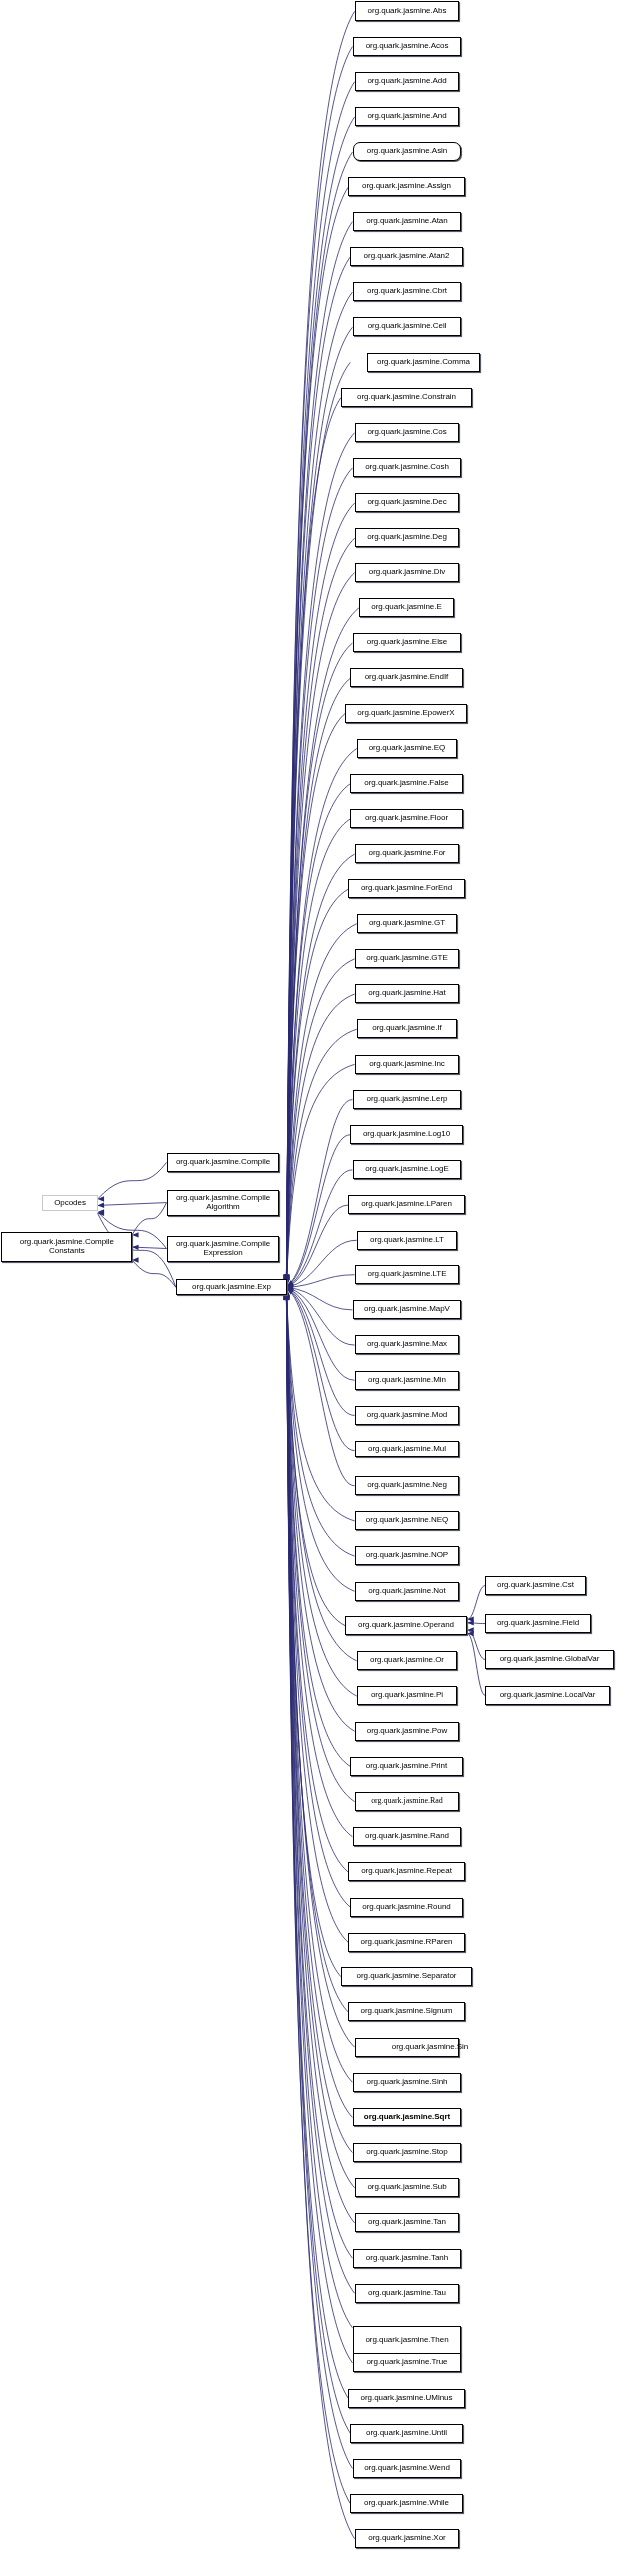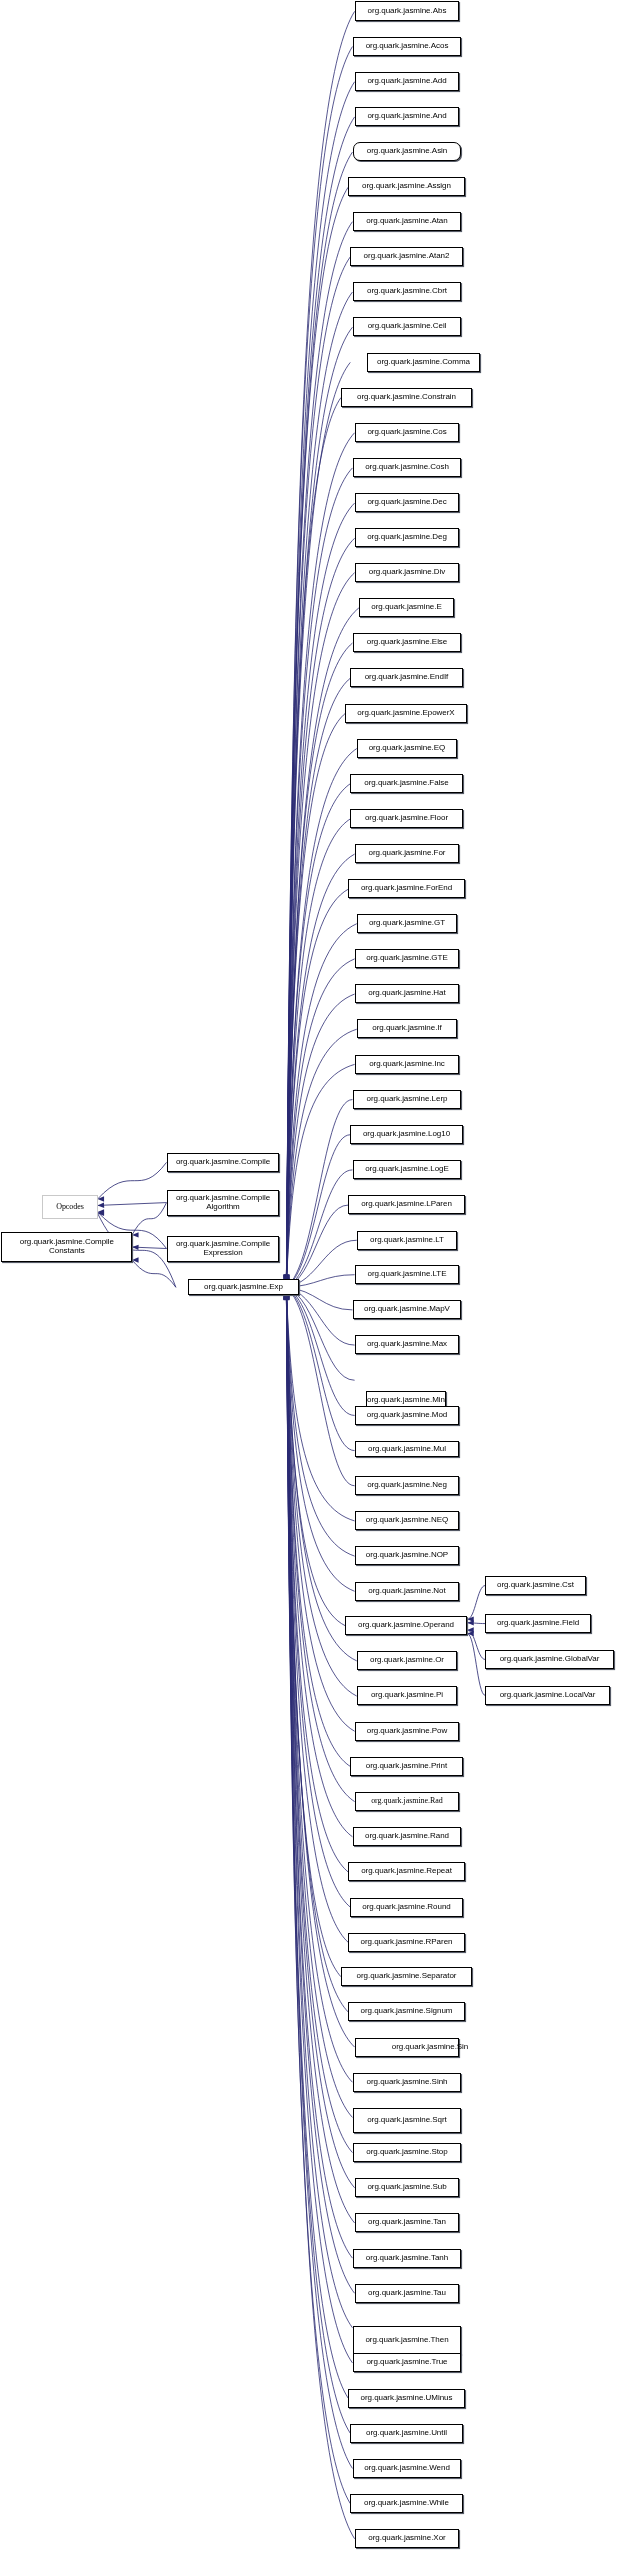--- a/index.html
+++ b/index.html
@@ -196,29 +196,29 @@
       <path d="M676,2208.5 C664.75,2208.5 662.25,2255.5 651,2255.5" fill="none" stroke="#2a2a72" stroke-width="1.15"></path>
       <polygon points="651,2255.5 660,2259.28 660,2251.72" fill="#2a2a72"></polygon>
       <path d="M676,2261.5 C664.75,2261.5 662.25,2260.5 651,2260.5" fill="none" stroke="#2a2a72" stroke-width="1.15"></path>
       <polygon points="651,2260.5 660,2264.28 660,2256.72" fill="#2a2a72"></polygon>
       <path d="M676,2311.5 C664.75,2311.5 662.25,2270.5 651,2270.5" fill="none" stroke="#2a2a72" stroke-width="1.15"></path>
       <polygon points="651,2270.5 660,2274.28 660,2266.72" fill="#2a2a72"></polygon>
       <path d="M676,2361.5 C664.75,2361.5 662.25,2275.5 651,2275.5" fill="none" stroke="#2a2a72" stroke-width="1.15"></path>
       <polygon points="651,2275.5 660,2279.28 660,2271.72" fill="#2a2a72"></polygon>
     </svg>
   <div id="node-layer">
-      <div class="node root" style="left: 42px; top: 1195px; width: 56px; height: 24px; font-family: Liberation Serif, serif;">Opcodes</div>
+      <div class="node root" style="left: 42px; top: 1195px; width: 56px; height: 16px;">Opcodes</div>
       <div class="node" style="left: 1.4px; top: 1232px; width: 131px; height: 30px;">org.quark.jasmine.Compile
 Constants</div>
       <div class="node" style="left: 167px; top: 1153px; width: 112px; height: 18.7px;">org.quark.jasmine.Compile</div>
       <div class="node" style="left: 167px; top: 1190px; width: 112px; height: 26px;">org.quark.jasmine.Compile
 Algorithm</div>
       <div class="node" style="left: 167px; top: 1236px; width: 112px; height: 26px;">org.quark.jasmine.Compile
 Expression</div>
-      <div class="node" style="left: 176px; top: 1279px; width: 111px; height: 16px; margin-left: 12px;">org.quark.jasmine.Exp</div>
+      <div class="node" style="left: 176px; top: 1279px; width: 111px; height: 16px;">org.quark.jasmine.Exp</div>
       <div class="node" style="left: 355px; top: 1.4px; width: 104px; height: 19.4px;">org.quark.jasmine.Abs</div>
       <div class="node" style="left: 353px; top: 37px; width: 108px; height: 19.4px;">org.quark.jasmine.Acos</div>
       <div class="node" style="left: 355px; top: 72px; width: 104px; height: 19.4px;">org.quark.jasmine.Add</div>
       <div class="node" style="left: 355px; top: 107px; width: 104px; height: 19.4px;">org.quark.jasmine.And</div>
       <div class="node" style="left: 353px; top: 142px; width: 108px; height: 19.4px; border-radius: 7px;">org.quark.jasmine.Asin</div>
       <div class="node" style="left: 348px; top: 177px; width: 117px; height: 19.4px;">org.quark.jasmine.Assign</div>
       <div class="node" style="left: 353px; top: 212px; width: 108px; height: 19.4px;">org.quark.jasmine.Atan</div>
       <div class="node" style="left: 350px; top: 247px; width: 113px; height: 19.4px;">org.quark.jasmine.Atan2</div>
       <div class="node" style="left: 353px; top: 282px; width: 108px; height: 19.4px;">org.quark.jasmine.Cbrt</div>
       <div class="node" style="left: 353px; top: 317px; width: 108px; height: 19.4px;">org.quark.jasmine.Ceil</div>
@@ -244,42 +244,42 @@
       <div class="node" style="left: 357px; top: 1019px; width: 100px; height: 19.4px;">org.quark.jasmine.If</div>
       <div class="node" style="left: 355px; top: 1055px; width: 104px; height: 19.4px;">org.quark.jasmine.Inc</div>
       <div class="node" style="left: 353px; top: 1090px; width: 108px; height: 19.4px;">org.quark.jasmine.Lerp</div>
       <div class="node" style="left: 350px; top: 1125px; width: 113px; height: 19.4px;">org.quark.jasmine.Log10</div>
       <div class="node" style="left: 353px; top: 1160px; width: 108px; height: 19.4px;">org.quark.jasmine.LogE</div>
       <div class="node" style="left: 348px; top: 1195px; width: 117px; height: 19.4px;">org.quark.jasmine.LParen</div>
       <div class="node" style="left: 357px; top: 1231px; width: 100px; height: 19.4px;">org.quark.jasmine.LT</div>
       <div class="node" style="left: 355px; top: 1265px; width: 104px; height: 19.4px;">org.quark.jasmine.LTE</div>
       <div class="node" style="left: 353px; top: 1300px; width: 108px; height: 19.4px;">org.quark.jasmine.MapV</div>
       <div class="node" style="left: 355px; top: 1335px; width: 104px; height: 19.4px;">org.quark.jasmine.Max</div>
-      <div class="node" style="left: 366px; top: 1371px; width: 80px; height: 19.4px; margin-top: 20px;">org.quark.jasmine.Min</div>
+      <div class="node" style="left: 355px; top: 1371px; width: 104px; height: 19.4px;">org.quark.jasmine.Min</div>
       <div class="node" style="left: 355px; top: 1406px; width: 104px; height: 19.4px;">org.quark.jasmine.Mod</div>
       <div class="node" style="left: 355px; top: 1441px; width: 104px; height: 16px;">org.quark.jasmine.Mul</div>
       <div class="node" style="left: 355px; top: 1476px; width: 104px; height: 19.4px;">org.quark.jasmine.Neg</div>
       <div class="node" style="left: 355px; top: 1511px; width: 104px; height: 19.4px;">org.quark.jasmine.NEQ</div>
       <div class="node" style="left: 355px; top: 1546px; width: 104px; height: 19.4px;">org.quark.jasmine.NOP</div>
       <div class="node" style="left: 355px; top: 1582px; width: 104px; height: 19.4px;">org.quark.jasmine.Not</div>
       <div class="node" style="left: 345px; top: 1616px; width: 122px; height: 19.4px;">org.quark.jasmine.Operand</div>
       <div class="node" style="left: 357px; top: 1651px; width: 100px; height: 19.4px;">org.quark.jasmine.Or</div>
       <div class="node" style="left: 357px; top: 1686px; width: 100px; height: 19.4px;">org.quark.jasmine.Pi</div>
       <div class="node" style="left: 355px; top: 1722px; width: 104px; height: 19.4px;">org.quark.jasmine.Pow</div>
       <div class="node" style="left: 350px; top: 1757px; width: 113px; height: 19.4px;">org.quark.jasmine.Print</div>
       <div class="node" style="left: 355px; top: 1792px; width: 104px; height: 19.4px; font-family: Liberation Serif, serif;">org.quark.jasmine.Rad</div>
       <div class="node" style="left: 353px; top: 1827px; width: 108px; height: 19.4px;">org.quark.jasmine.Rand</div>
       <div class="node" style="left: 348px; top: 1862px; width: 117px; height: 19.4px;">org.quark.jasmine.Repeat</div>
       <div class="node" style="left: 350px; top: 1898px; width: 113px; height: 19.4px;">org.quark.jasmine.Round</div>
       <div class="node" style="left: 348px; top: 1933px; width: 117px; height: 19.4px;">org.quark.jasmine.RParen</div>
       <div class="node" style="left: 341px; top: 1967px; width: 131px; height: 19.4px;">org.quark.jasmine.Separator</div>
       <div class="node" style="left: 348px; top: 2002px; width: 117px; height: 19.4px;">org.quark.jasmine.Signum</div>
       <div class="node" style="left: 355px; top: 2038px; width: 104px; height: 19.4px; padding-left: 46px;">org.quark.jasmine.Sin</div>
       <div class="node" style="left: 353px; top: 2073px; width: 108px; height: 19.4px;">org.quark.jasmine.Sinh</div>
-      <div class="node" style="left: 353px; top: 2108px; width: 108px; height: 25px;">org.quark.jasmine.Sqrt</div>
+      <div class="node" style="left: 353px; top: 2108px; width: 108px; height: 18px; font-weight: bold;">org.quark.jasmine.Sqrt</div>
       <div class="node" style="left: 353px; top: 2143px; width: 108px; height: 19.4px;">org.quark.jasmine.Stop</div>
       <div class="node" style="left: 355px; top: 2178px; width: 104px; height: 19.4px;">org.quark.jasmine.Sub</div>
       <div class="node" style="left: 355px; top: 2213px; width: 104px; height: 19.4px; text-align: right;">org.quark.jasmine.Tan</div>
       <div class="node" style="left: 353px; top: 2249px; width: 108px; height: 19.4px;">org.quark.jasmine.Tanh</div>
       <div class="node" style="left: 355px; top: 2284px; width: 104px; height: 19.4px;">org.quark.jasmine.Tau</div>
       <div class="node" style="left: 353px; top: 2318px; width: 108px; height: 29px; margin-top: 8px;">org.quark.jasmine.Then</div>
       <div class="node" style="left: 353px; top: 2353px; width: 108px; height: 19.4px;">org.quark.jasmine.True</div>
       <div class="node" style="left: 348px; top: 2389px; width: 117px; height: 19.4px;">org.quark.jasmine.UMinus</div>
       <div class="node" style="left: 350px; top: 2424px; width: 113px; height: 19.4px;">org.quark.jasmine.Until</div>
       <div class="node" style="left: 353px; top: 2459px; width: 108px; height: 19.4px;">org.quark.jasmine.Wend</div>

